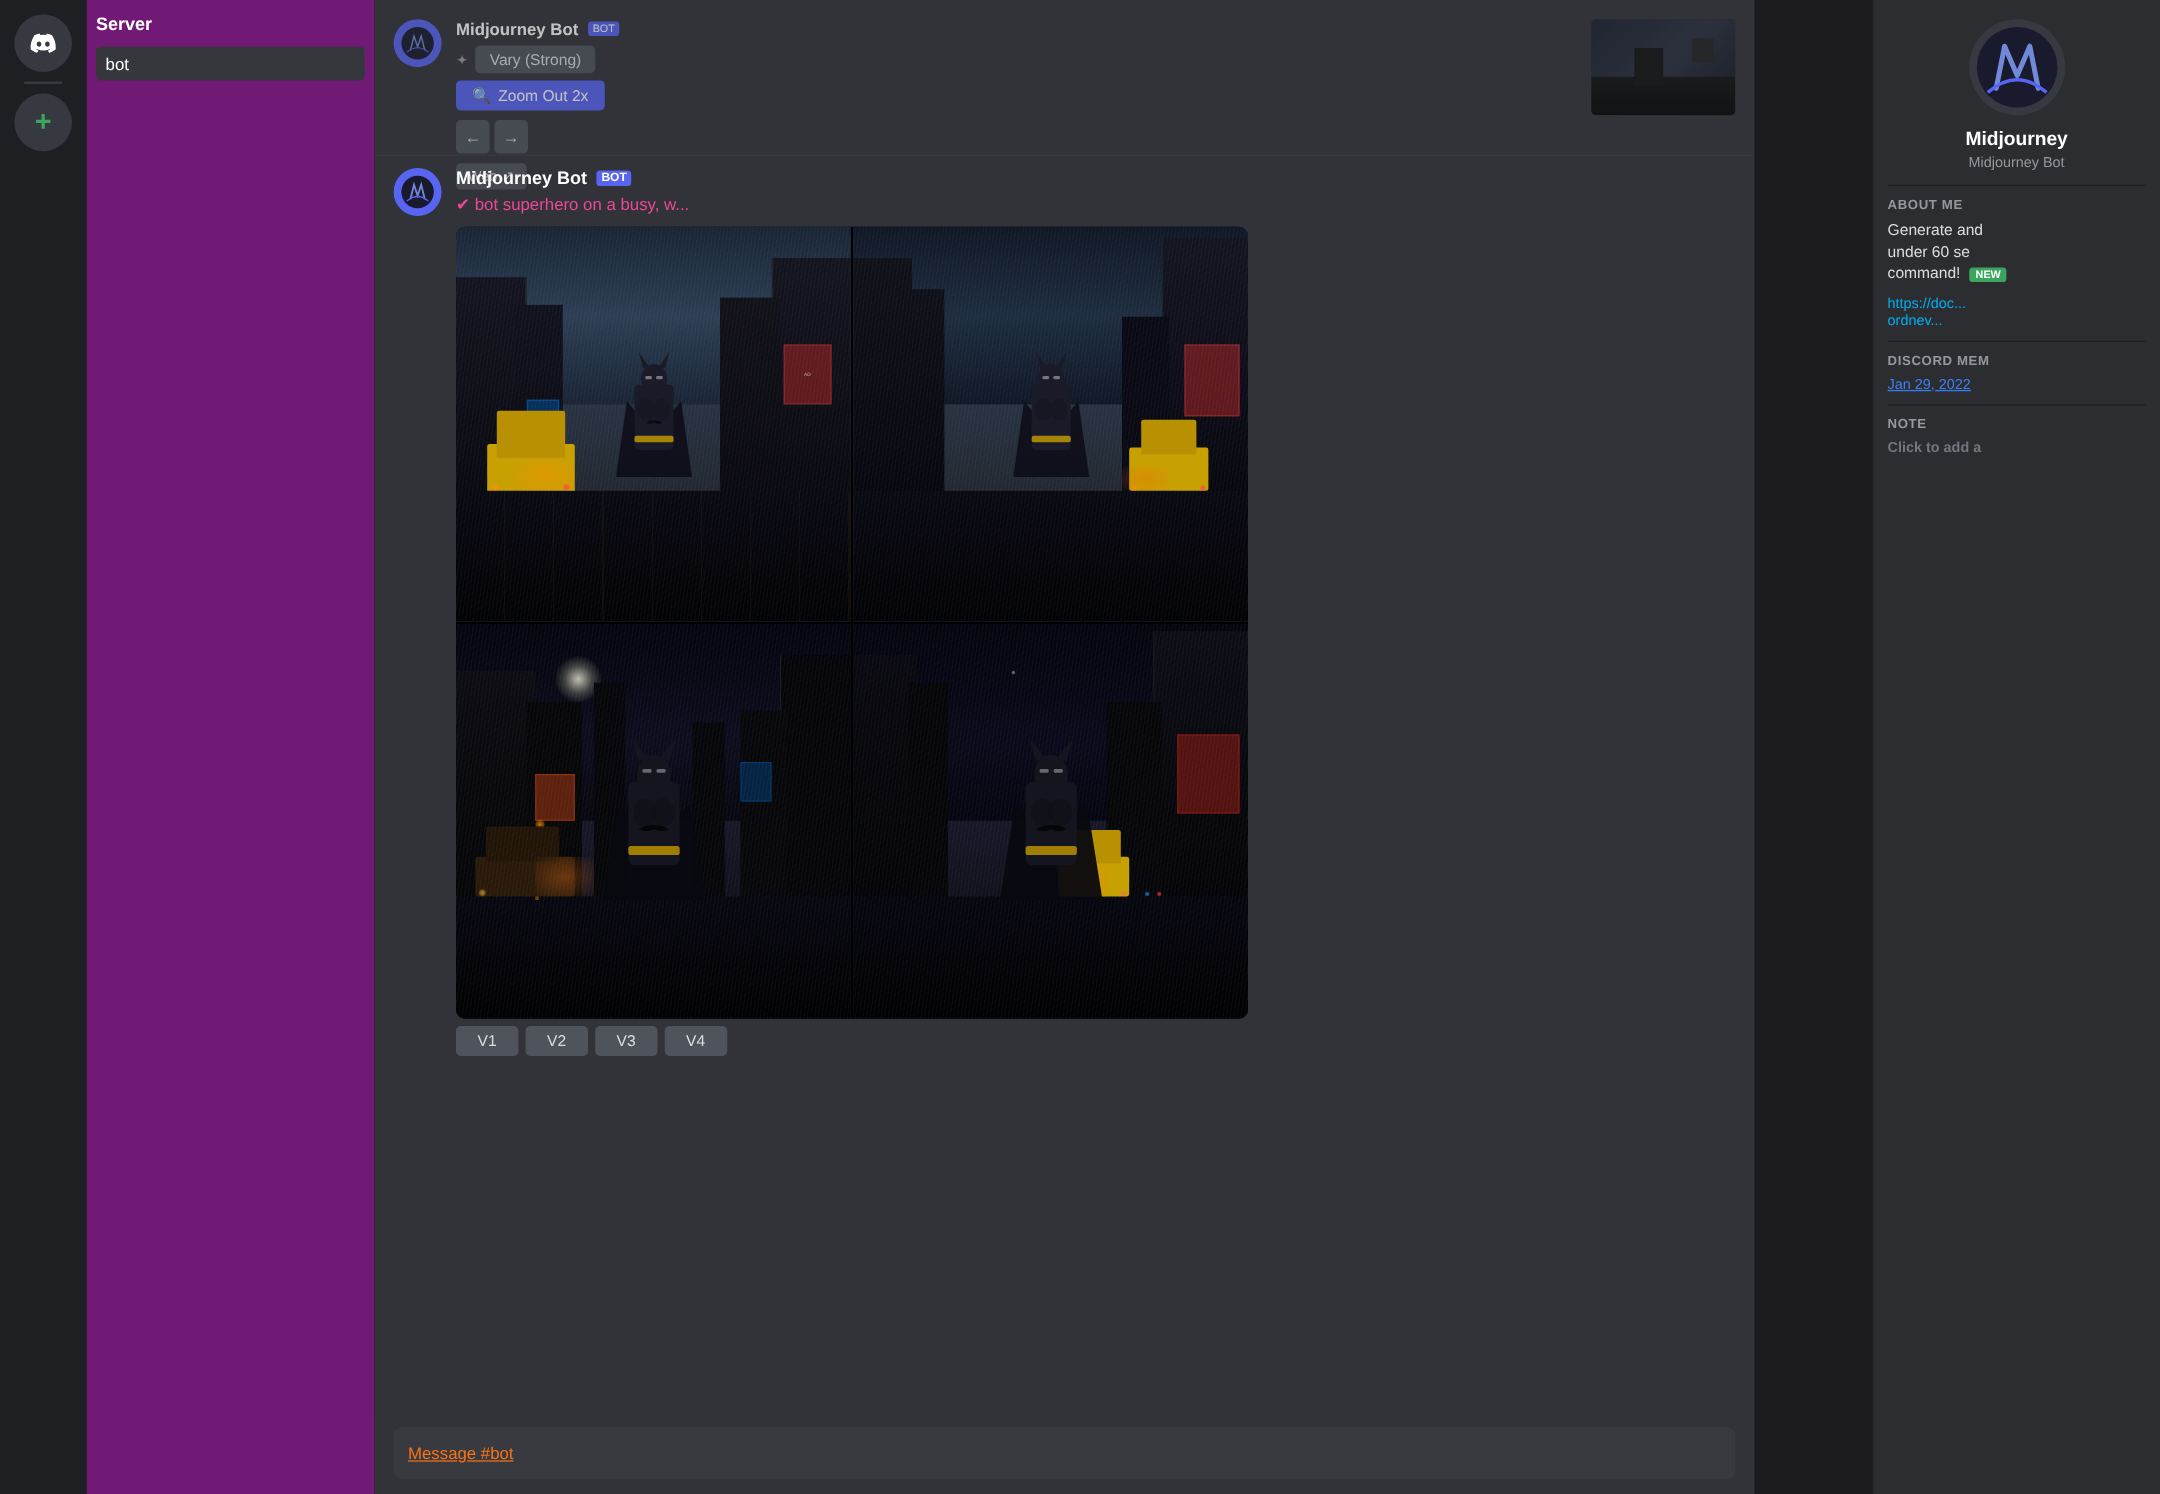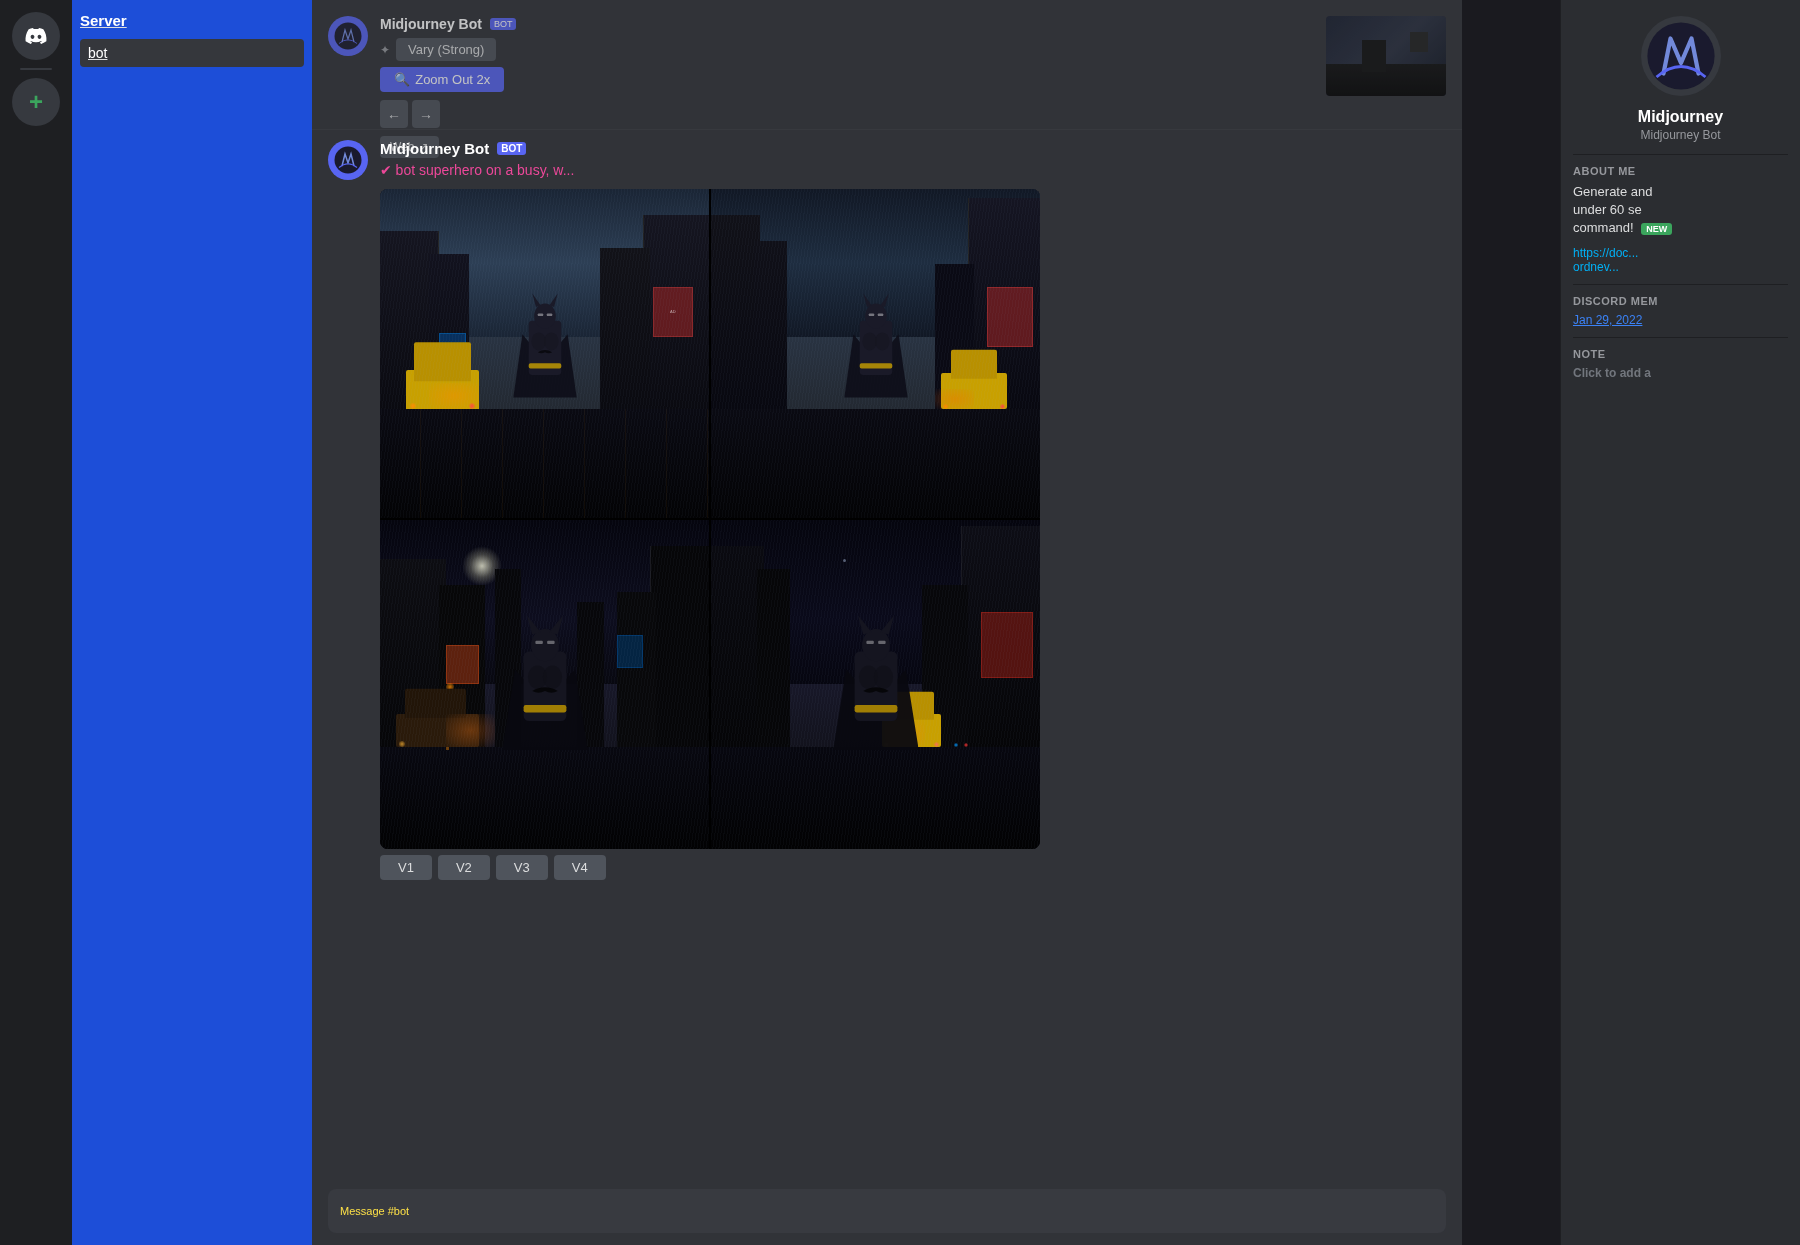--- a/index.html
+++ b/index.html
@@ -47,23 +47,22 @@
       font-weight: bold;
     }
 
     
     .channel-list {
       position: absolute;
       left: 72px;
       top: 0;
       width: 240px;
       height: 100%;
-      background: #1d4ed8;
+      background: #701a75;
       z-index: 9;
-      text-decoration: underline;
     }
     .channel-item {
       padding: 6px 8px;
       color: #96989d;
       font-size: 14px;
       cursor: pointer;
       border-radius: 4px;
       margin: 2px 8px;
     }
     .channel-item.active { background: #35373c; color: #ffffff; }
@@ -369,22 +368,23 @@
       background: #383a40;
       border-radius: 8px;
       height: 44px;
       display: flex;
       align-items: center;
       padding: 0 12px;
       gap: 8px;
     }
     .input-text {
       flex: 1;
-      color: #fde047;
-      font-size: 11px;
+      color: #f97316;
+      font-size: 14px;
+      text-decoration: underline;
     }
 
     
     .vary-btn-area {
       margin-bottom: 6px;
       display: flex;
       align-items: center;
       gap: 6px;
     }
     .vary-label {

